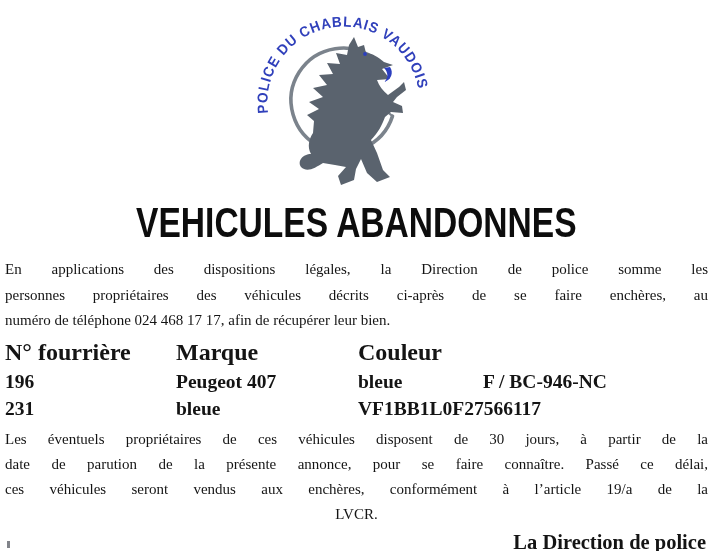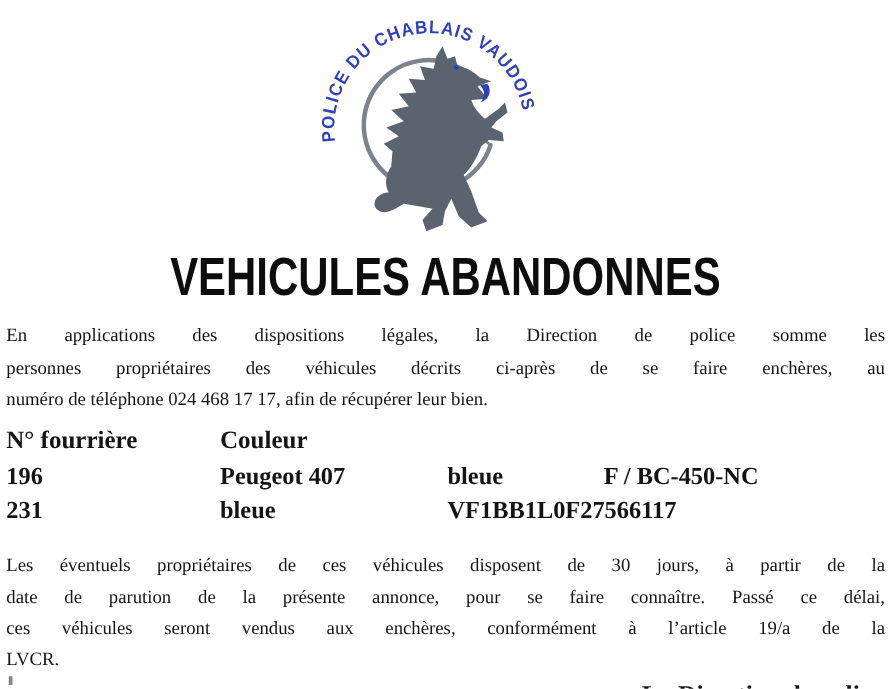--- a/index.html
+++ b/index.html
@@ -35,41 +35,41 @@
     font-size: 43px;
     letter-spacing: 0px;
     transform: scaleX(0.78);
     transform-origin: 50% 50%;
     color: #0d0d0d;
   }
 
   
   .para { padding: 0 5px; font-size: 15px; }
   .intro { margin-top: 9px; }
-  .outro { margin-top: 19px; }
+  .outro { margin-top: 5px; }
   .jline {
     line-height: 25.5px;
     text-align: justify;
     text-align-last: justify;
   }
   .lline {
     line-height: 25.5px;
     text-align: left;
   }
-  .outro .jline, .outro .lline { line-height: 25px; }
+  .outro .jline, .outro .lline { line-height: 25px; text-align: center; }
 
   
   .vehicle-table { margin-top: 5px; padding: 0 5px; font-size: 19.5px; }
   .t-row {
     display: grid;
     grid-template-columns: 171px 182px 125px 1fr;
     line-height: 27px;
     font-weight: bold;
   }
-  .t-head { font-weight: 700; line-height: 26px; margin-bottom: 3px; font-size: 20px; }
+  .t-head { font-weight: 700; line-height: 26px; margin-bottom: 3px; font-size: 24px; }
 
   
   .signature-row {
     margin-top: 3px;
     padding-right: 7px;
     text-align: right;
     font-weight: 700;
     font-size: 20.5px;
     line-height: 24px;
   }
@@ -129,27 +129,28 @@
 
   <div class="para intro">
     <div class="jline">En applications des dispositions légales, la Direction de police somme les</div>
     <div class="jline">personnes propriétaires des véhicules décrits ci-après de se faire enchères, au</div>
     <div class="lline">numéro de téléphone 024 468 17 17, afin de récupérer leur bien.</div>
   </div>
 
   <div class="vehicle-table">
     <div class="t-row t-head">
       <div>N° fourrière</div>
+      <div>Marque</div>
       <div>Couleur</div>
     </div>
     <div class="t-row">
       <div>196</div>
       <div>Peugeot 407</div>
       <div>bleue</div>
-      <div>F / BC-450-NC</div>
+      <div>F / BC-946-NC</div>
     </div>
     <div class="t-row">
       <div>231</div>
       <div>bleue</div>
       <div>VF1BB1L0F27566117</div>
     </div>
   </div>
 
   <div class="para outro">
     <div class="jline">Les éventuels propriétaires de ces véhicules disposent de 30 jours, à partir de la</div>

